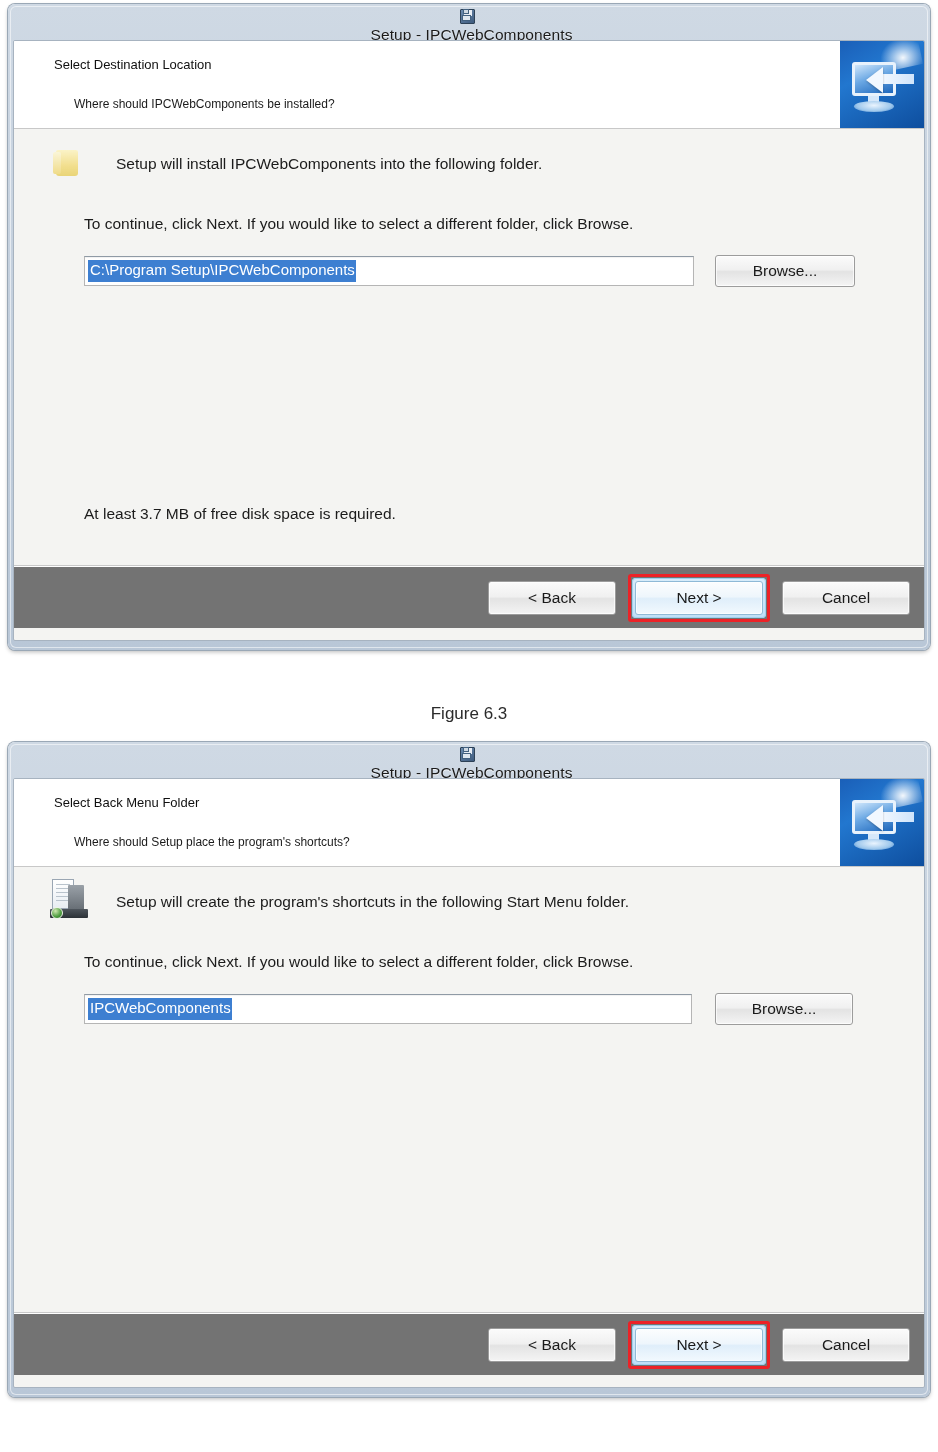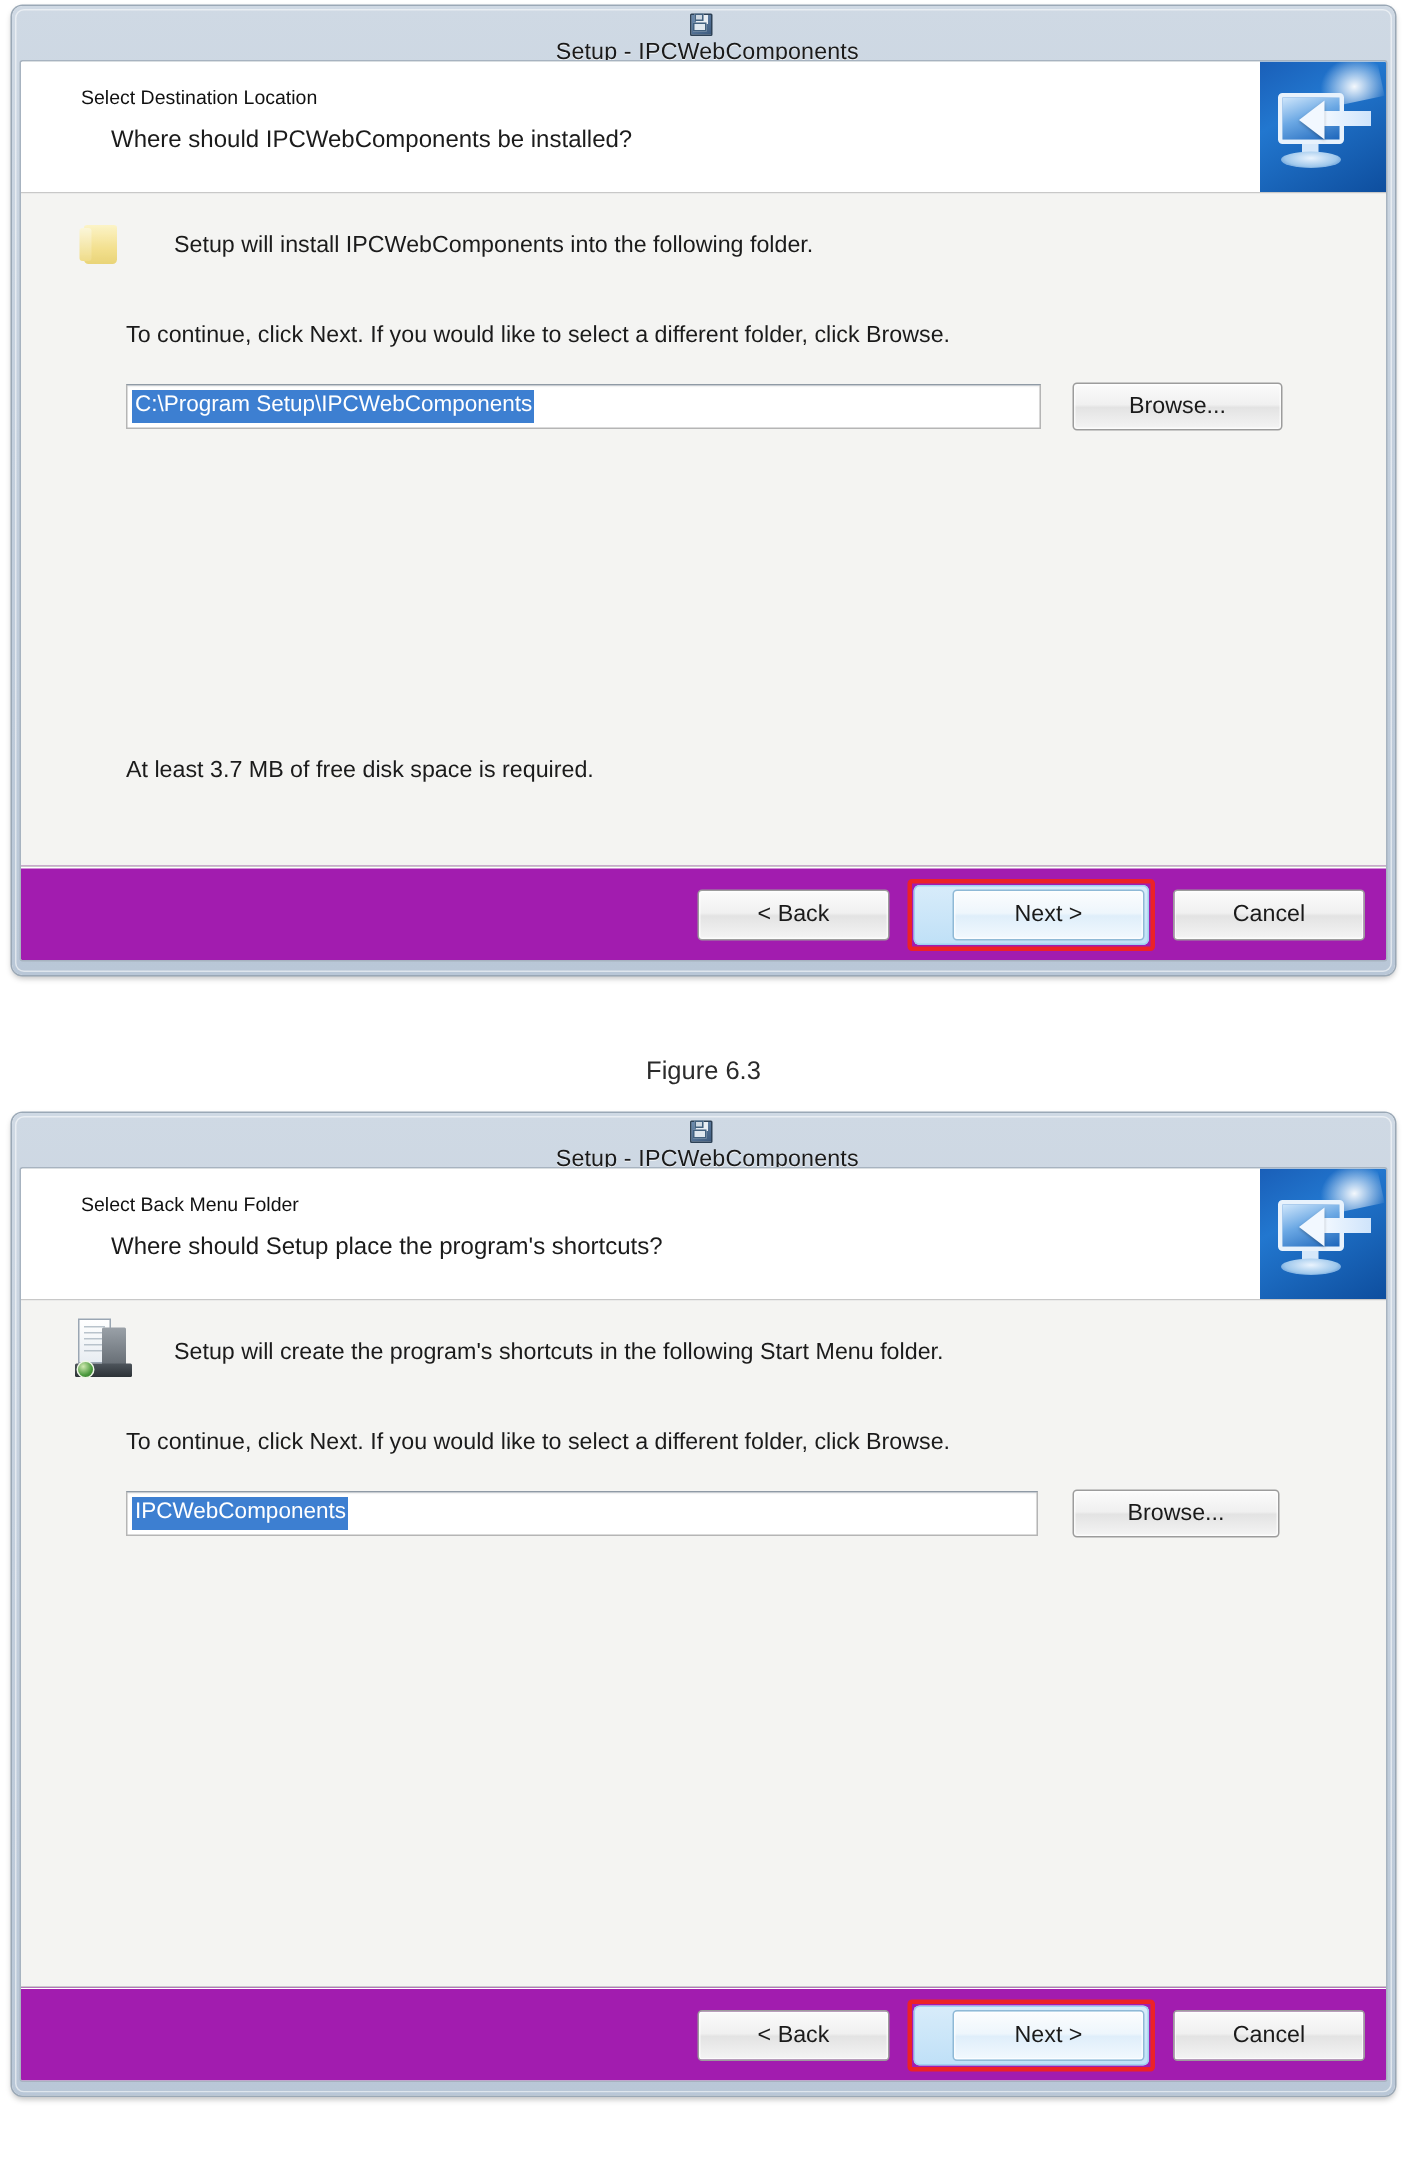--- a/index.html
+++ b/index.html
@@ -128,22 +128,22 @@
   }
   .hdr-title {
     position: absolute;
     left: 40px; top: 16px;
     font-size: 13px;
     font-weight: normal;
     color: #101010;
   }
   .hdr-sub {
     position: absolute;
-    left: 60px; top: 44px;
-    font-size: 16px;
+    left: 60px; top: 56px;
+    font-size: 12px;
     color: #1b1b1b;
   }
   .hdr-img {
     position: absolute;
     right: 0px; top: 0px;
     width: 84px; height: 87px;
     background: linear-gradient(150deg,#1a5fb8 0%, #2277cf 35%, #0e4e9e 100%);
     overflow: hidden;
   }
   .hdr-img .spark {
@@ -270,23 +270,23 @@
     align-items: center;
     justify-content: center;
     box-sizing: border-box;
     box-shadow: inset 0 0 0 1px rgba(255,255,255,.7);
     cursor: pointer;
   }
 
   
   .footer {
     position: absolute;
-    left: 0; right: 0; bottom: 0;
+    left: 0; right: 0; bottom: 12px;
     height: 62px;
-    background: #a21caf;
+    background: #737373;
     border-top: 1px solid #c9c9c9;
     box-shadow: inset 0 1px 0 #ffffff;
   }
   .footer-btns {
     position: absolute;
     right: 14px; top: 12px;
     display: flex;
     align-items: center;
     gap: 16px;
   }
@@ -294,21 +294,20 @@
   .focuswrap {
     position: relative;
     padding: 3px;
     border-radius: 4px;
     background: linear-gradient(180deg,#d8ecfa,#bfe0f7);
     box-shadow: inset 0 0 0 1px #9fd0ef;
   }
   .focuswrap .btn {
     background: linear-gradient(180deg,#fcfdfe 0%, #eef6fc 46%, #dfeefa 52%, #f2f9fe 100%);
     border-color: #8fb9d6;
-    margin-left: 23px;
   }
   .annot {
     position: absolute;
     left: -4px; top: -4px; right: -4px; bottom: -4px;
     border: 3px solid #ec2227;
     border-radius: 3px;
     pointer-events: none;
   }
 
   

